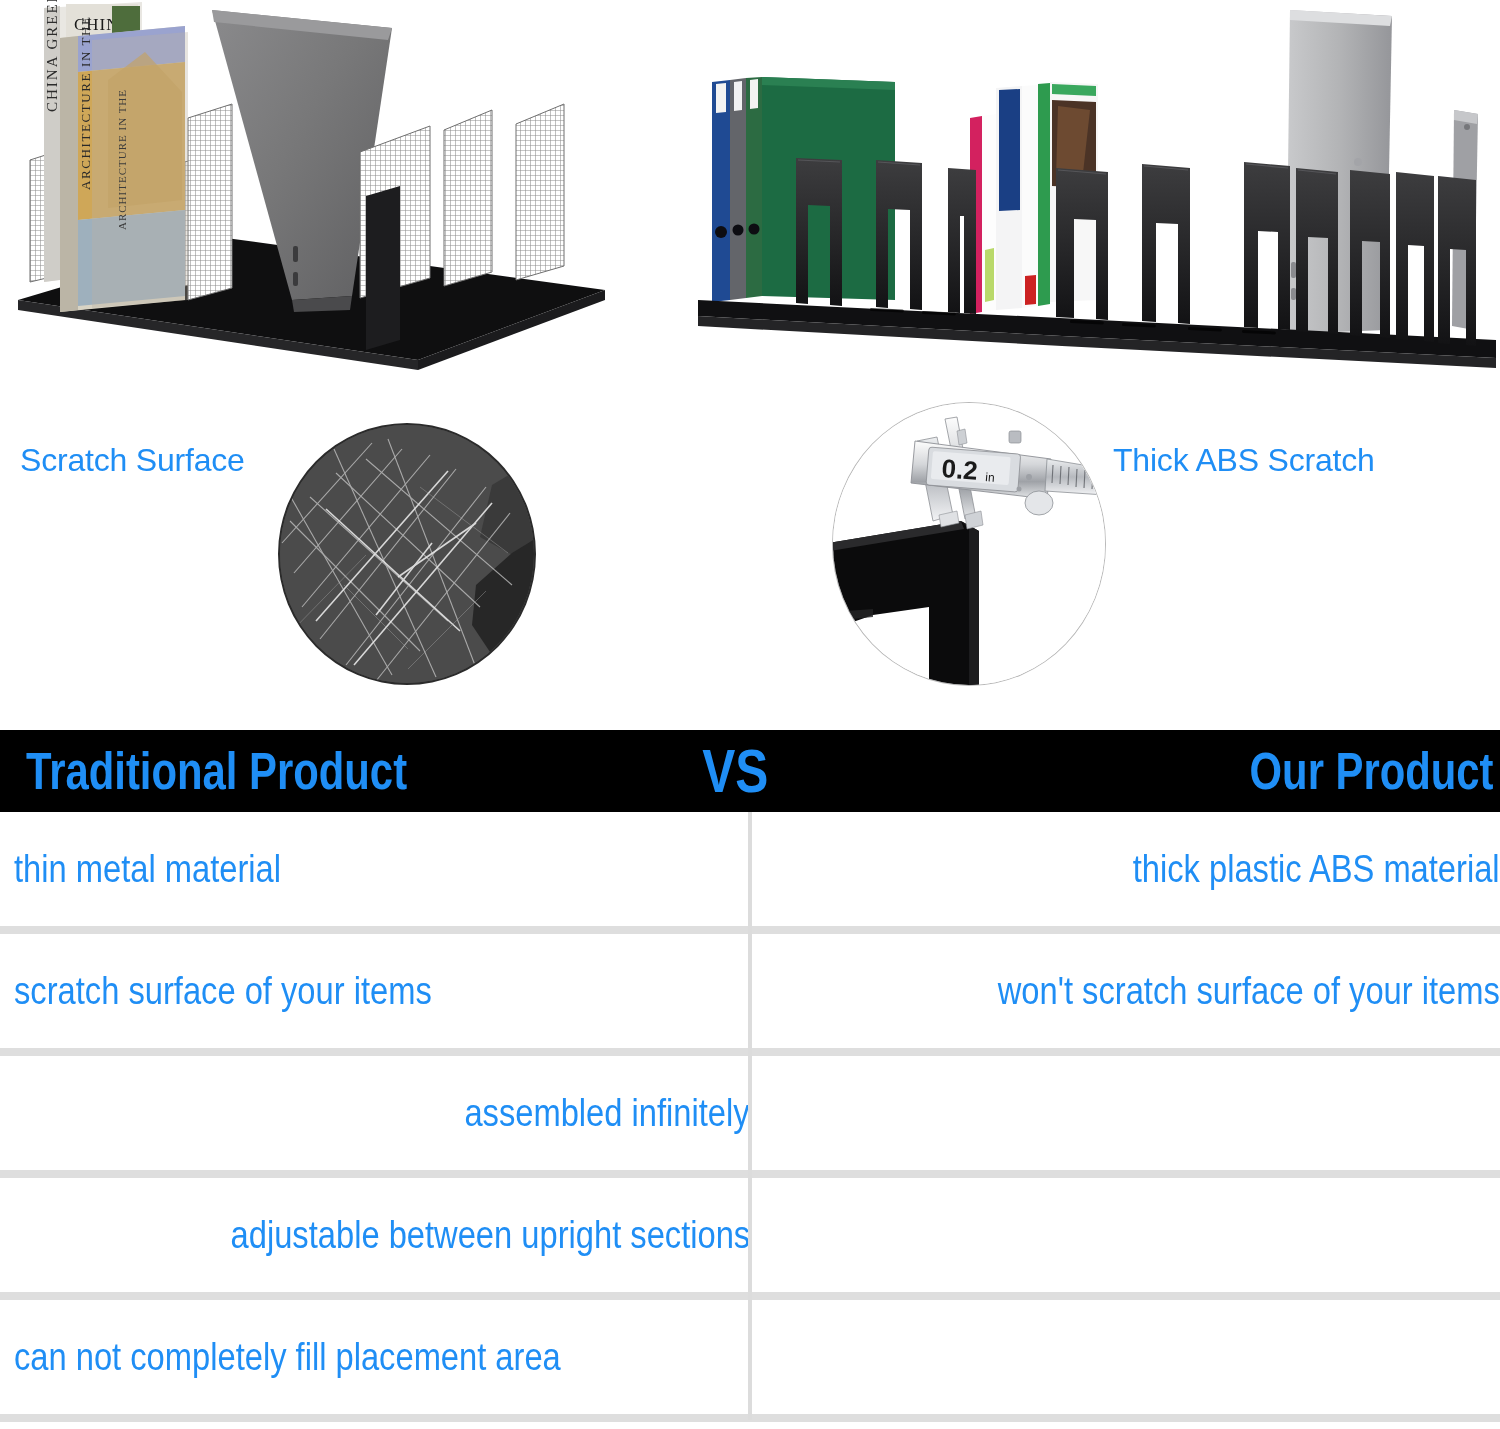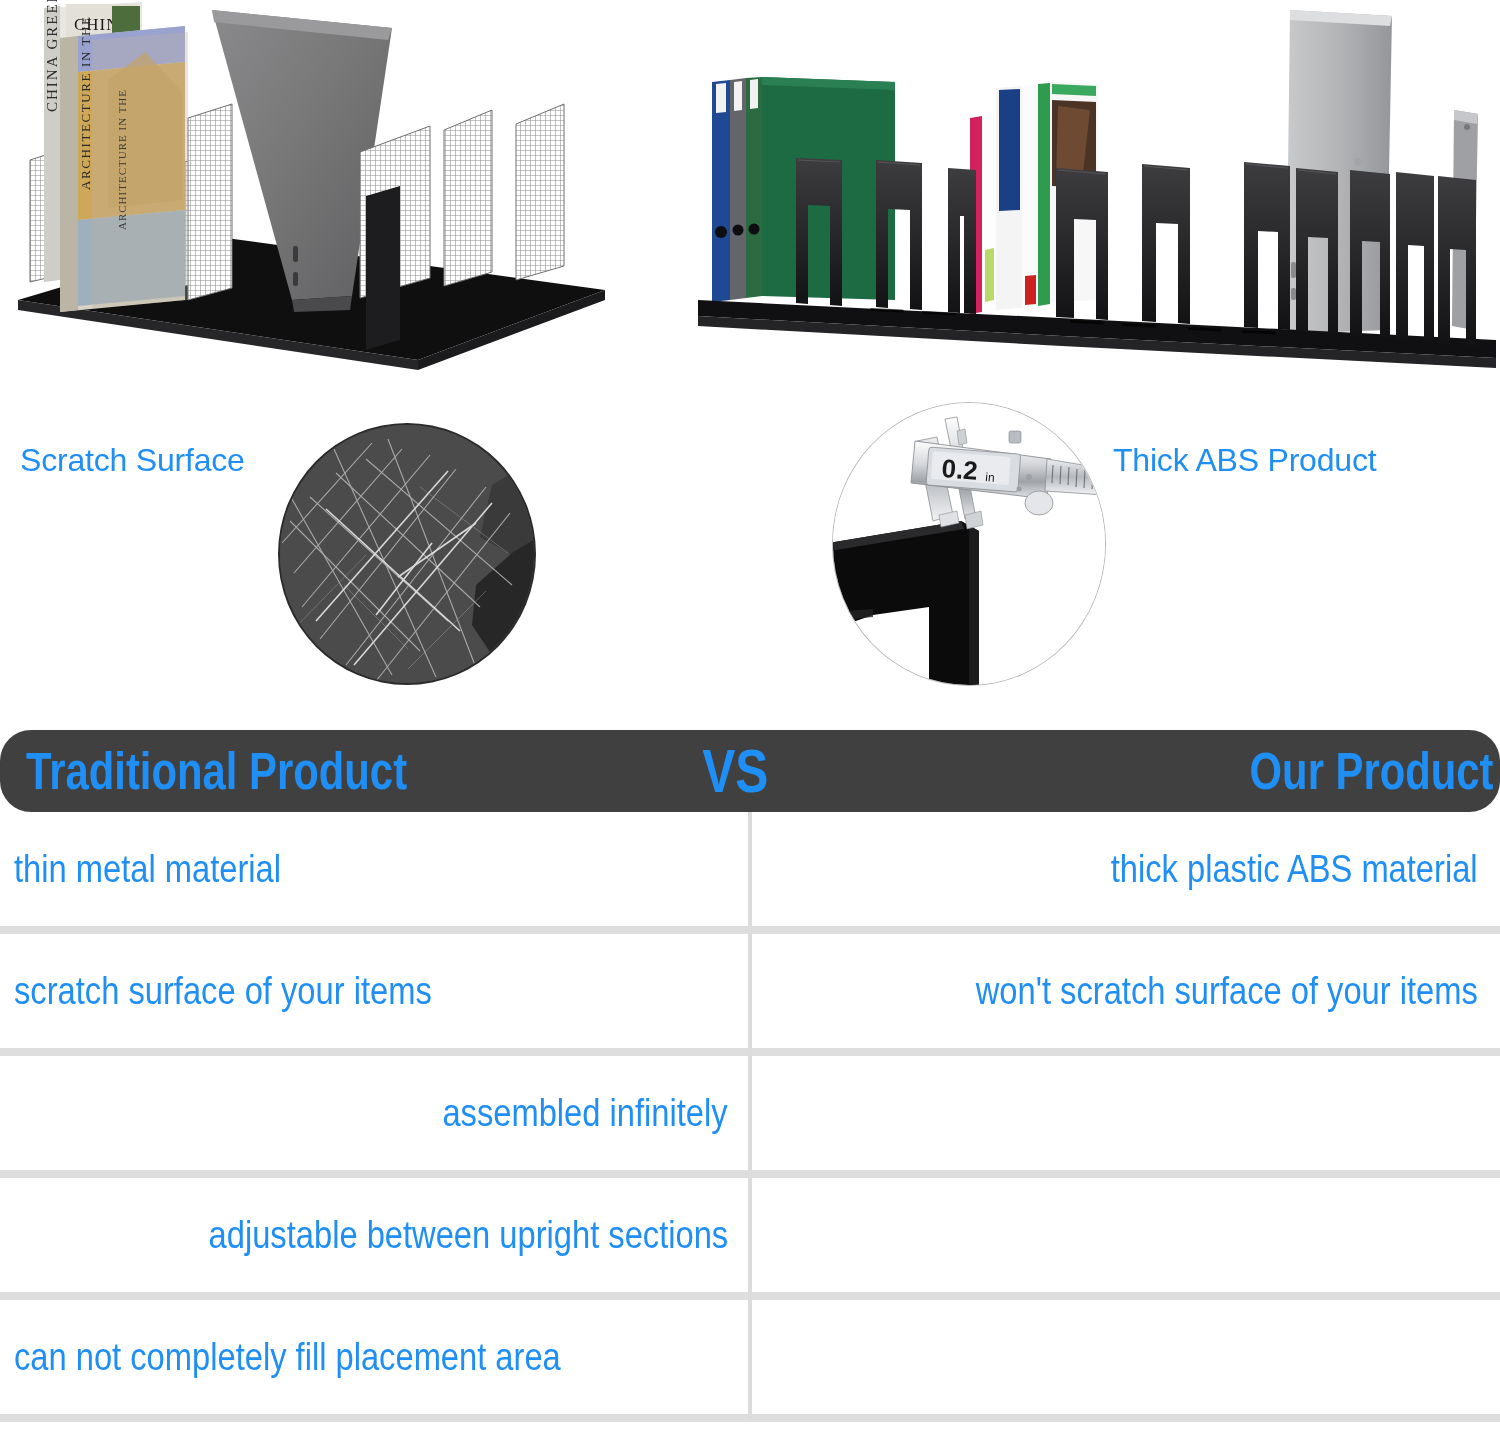--- a/index.html
+++ b/index.html
@@ -32,22 +32,22 @@
     border-radius:50%; overflow:hidden; background:#ffffff;
     border:1px solid #b9b9b9;
   }
 
   
   #table {
     position:absolute; left:0px; top:730px; width:1500px; height:690px;
     background:#ffffff;
   }
   #table-head {
-    position:relative; height:82px; background:#404040;
-    display:flex; align-items:center;border-radius:31px;
+    position:relative; height:82px; background:#000000;
+    display:flex; align-items:center;
   }
   #table-head .cell { height:82px; display:flex; align-items:center; }
   #head-left  { width:750px; padding-left:26px; justify-content:flex-start; }
   #head-right { width:750px; padding-right:6px; justify-content:flex-end; }
   .head-text {
     color:#1f8ef5; font-size:51px; font-weight:700;
     transform:scaleX(0.82); transform-origin:left center;
     white-space:nowrap; line-height:1;
   }
   #head-right .head-text { transform-origin:right center; }
@@ -55,21 +55,21 @@
     position:absolute; left:694px; top:50%; transform:translateY(-50%) scaleX(0.8);
     color:#1f8ef5; font-size:62px; font-weight:700; line-height:1; white-space:nowrap;
   }
 
   .rowsep { height:8px; background:#dedede; width:100%; }
   .trow { display:flex; height:114px; }
   .trow .cell {
     width:750px; display:flex; align-items:center; height:114px;
   }
   .trow .cell.left  { padding-left:14px; justify-content:flex-start; }
-  .trow .cell.right { padding-right:22px; justify-content:flex-end; }
+  .trow .cell.right { justify-content:flex-end; }
   .cell-text {
     color:#1f8ef5; font-size:38px; font-weight:400;
     transform:scaleX(0.86); white-space:nowrap; line-height:1;
   }
   .cell.left  .cell-text { transform-origin:left center; }
   .cell.right .cell-text { transform-origin:right center; }
 
   #col-divider {
     position:absolute; left:748px; top:82px; width:4px; height:608px;
     background:#dcdcdc;
@@ -314,21 +314,21 @@
           <path d="M260,68 L259,86"></path>
         <path d="M268,69 L267,87"></path>
       </g>
 
       <path d="M124,28 L132,26 L134,40 L126,42 Z" fill="#cdd0d4" stroke="#8d9095" stroke-width="0.6"></path>
 
       <path d="M106,112 L124,108 L126,120 L108,124 Z" fill="#dfe1e4" stroke="#8d9095" stroke-width="0.6"></path>
     </svg>
   </div>
 
-  <div class="callout-label" id="label-abs">Thick ABS Product</div>
+  <div class="callout-label" id="label-abs">Thick ABS Scratch</div>
 
   <div id="table">
 
     <div id="table-head">
       <div class="cell" id="head-left">
         <span class="head-text">Traditional Product</span>
       </div>
       <div class="cell" id="head-right">
         <span class="head-text">Our Product</span>
       </div>

